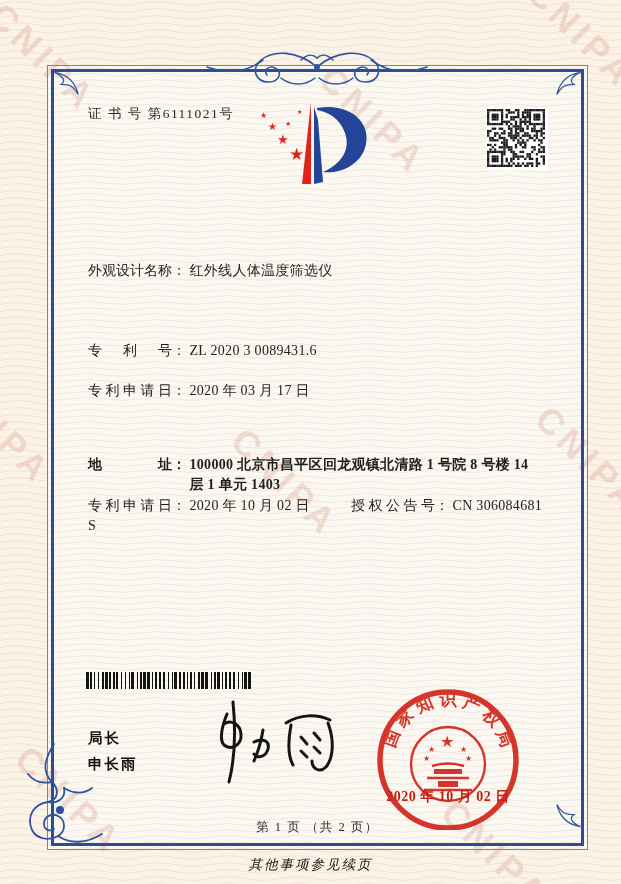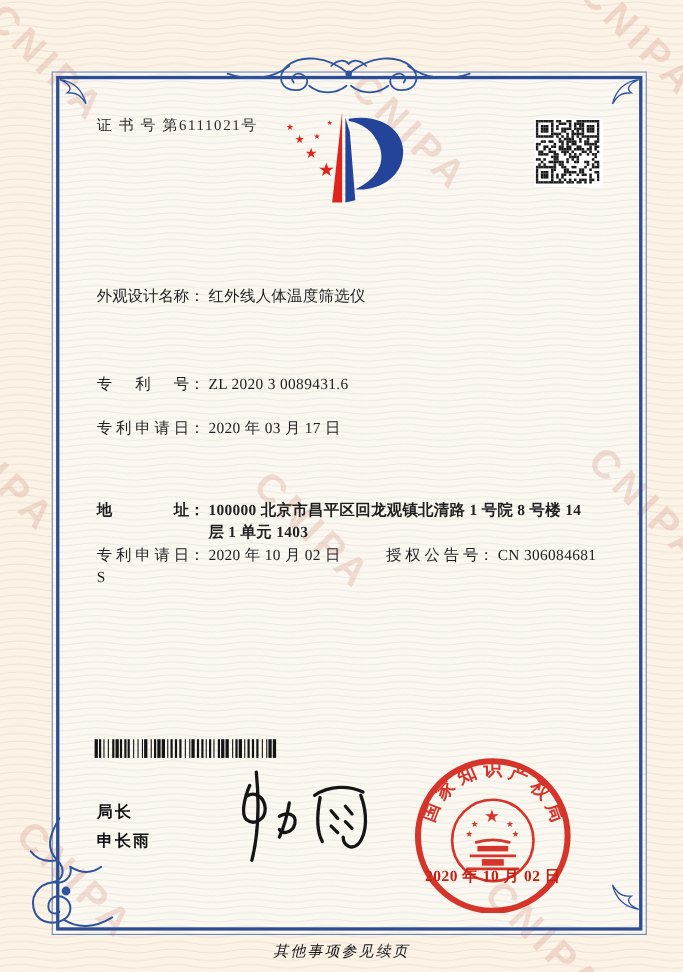--- a/index.html
+++ b/index.html
@@ -592,15 +592,16 @@
         <path d="M60 88 Q76 83 92 88" fill="none" stroke-width="2.5"></path>
         <rect x="62" y="91" width="28" height="5" stroke="none"></rect>
         <path d="M55 100 H 97" fill="none" stroke-width="2.5"></path>
         <rect x="66" y="103" width="20" height="6" stroke="none"></rect>
         <path d="M52 112 H 100" fill="none" stroke-width="2.5"></path>
       </g>
     </g>
   </svg>
   <div class="content seal-date">2020 年 10 月 02 日</div>
 
+  <div class="content page-info">第 1 页 （共 2 页）</div>
   <div class="content cont-note">其他事项参见续页</div>
 
 </div>
 
 </body></html>

